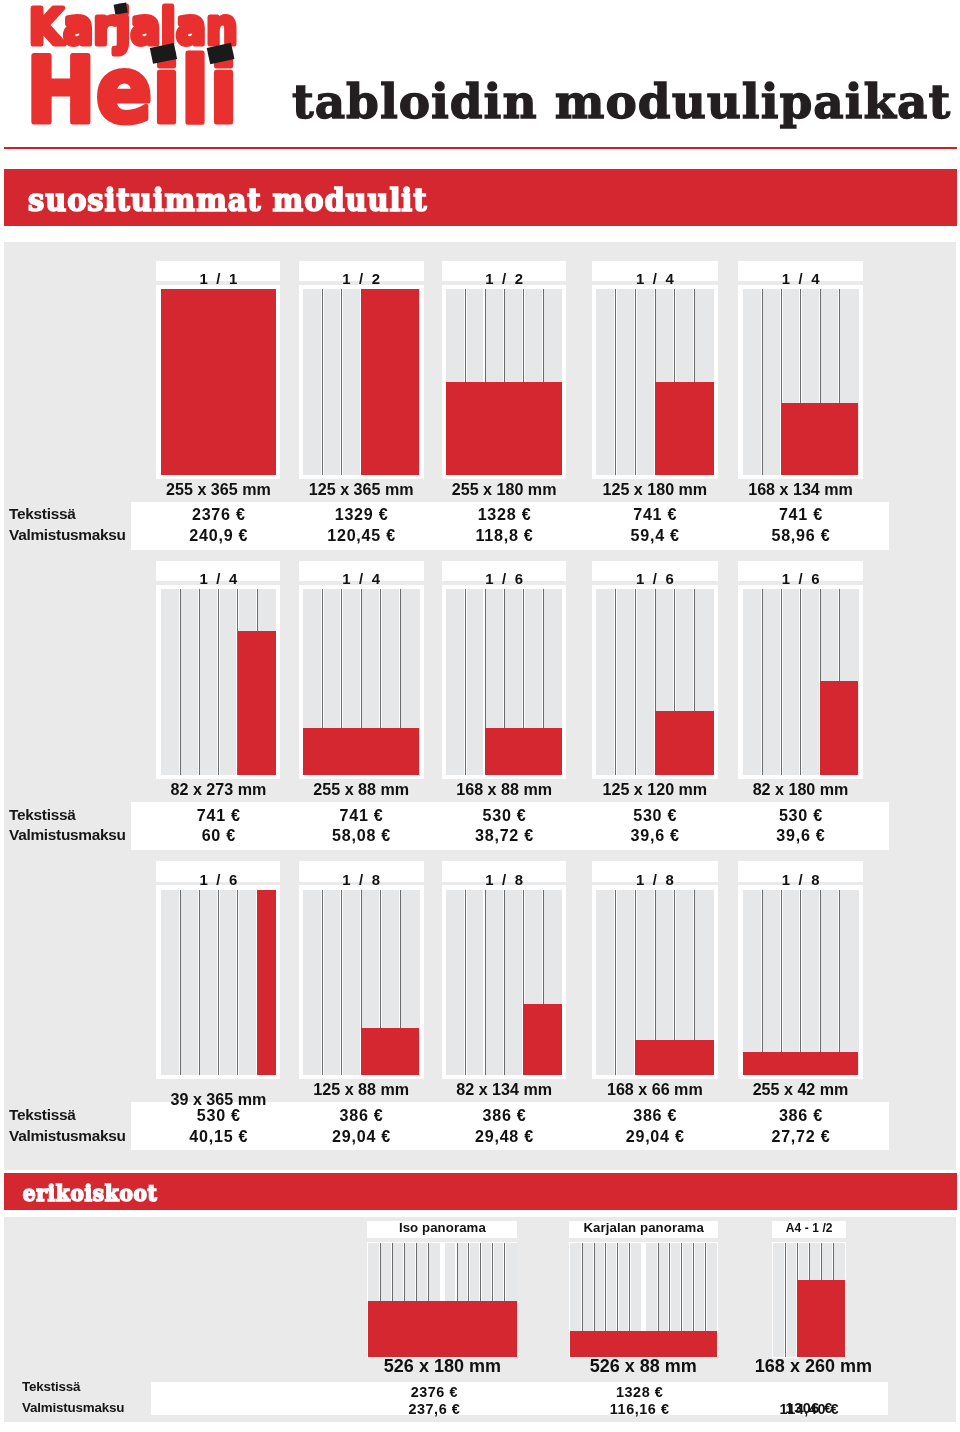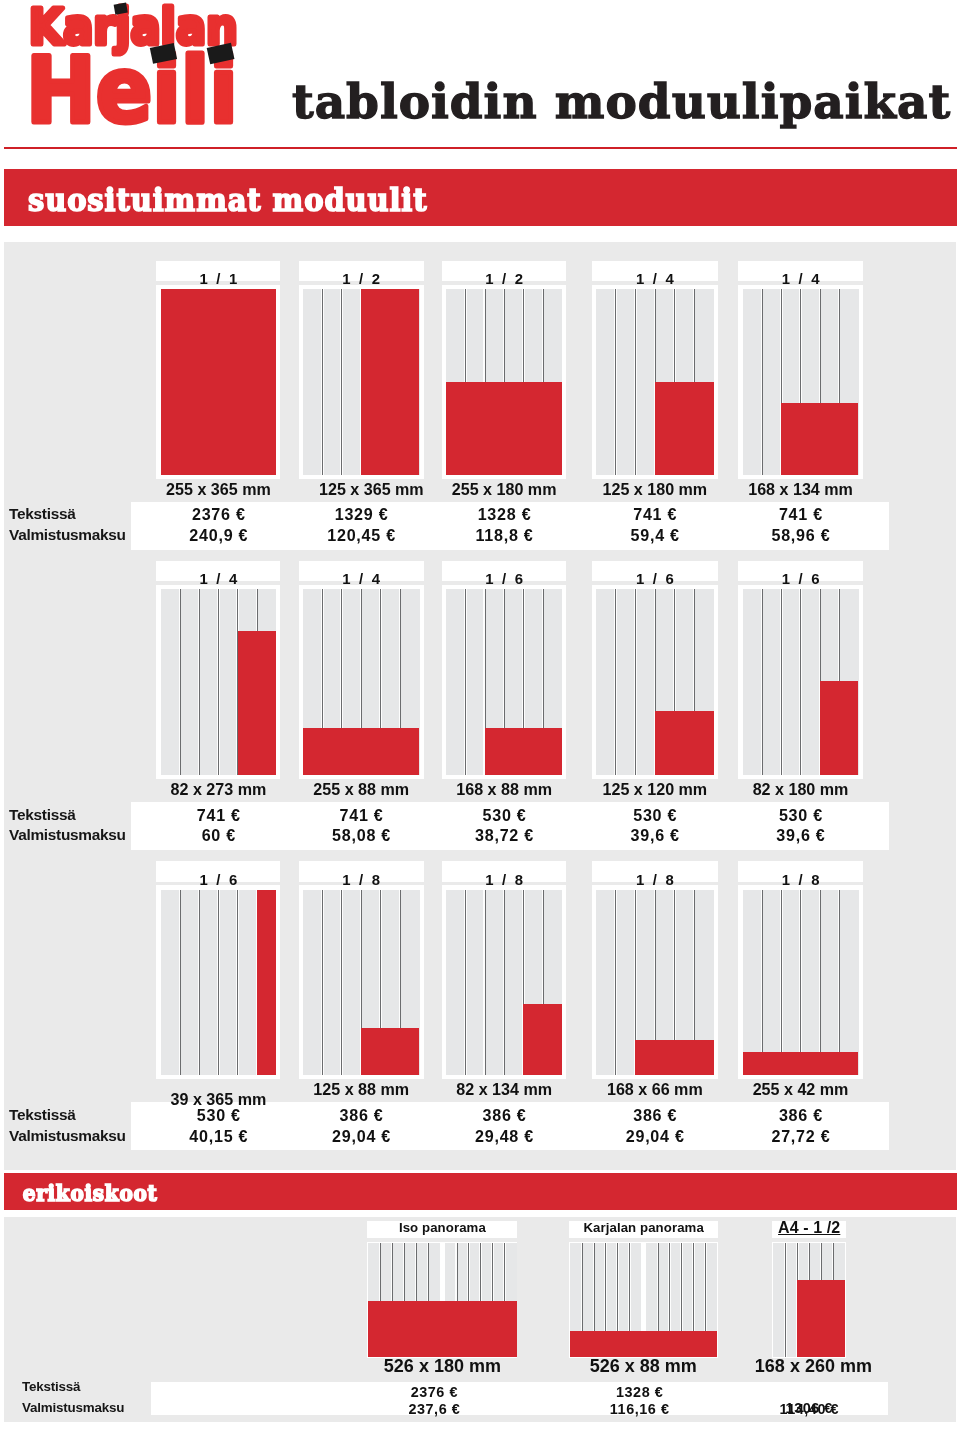--- a/index.html
+++ b/index.html
@@ -85,21 +85,21 @@
   <div class="pgrid" style="left:4.2px;top:4.2px;right:4.2px;height:185.5px;">
    <i class="vline" style="left:19.43px;"></i>
    <i class="vline" style="left:38.87px;"></i>
    <i class="vline" style="left:58.3px;"></i>
    <i class="vline" style="left:77.73px;"></i>
    <i class="vline" style="left:97.17px;"></i>
    <b class="fill" style="left:58.3px;top:0px;width:58.3px;height:185.5px;"></b>
   </div>
  </div>
 </div>
-<div class="dim" style="left:298.7px;top:480.6px;width:125px;text-align:right;">125 x 365 mm</div>
+<div class="dim" style="left:298.7px;top:480.6px;width:125px;">125 x 365 mm</div>
 <div class="price" style="left:298.7px;top:506.4px;width:125px;">1329 €</div>
 <div class="price" style="left:298.7px;top:527px;width:125px;">120,45 €</div>
 <div class="cell" style="left:441.9px;top:260.8px;width:124.5px;">
  <div class="caplabel frac" style="height:20.4px;font-size:14.9px;">1 / 2</div>
  <div class="modbox" style="top:24.1px;height:193.9px;">
   <div class="pgrid" style="left:4.2px;top:4.2px;right:4.2px;height:185.5px;">
    <i class="vline" style="left:19.35px;"></i>
    <i class="vline" style="left:38.7px;"></i>
    <i class="vline" style="left:58.05px;"></i>
    <i class="vline" style="left:77.4px;"></i>
@@ -358,21 +358,21 @@
    <i class="vline" style="left:123.38px;"></i>
    <i class="vline" style="left:135.24px;"></i>
    <b class="fill" style="left:0px;top:87.15px;width:147.1px;height:26.45px;"></b>
   </div>
  </div>
 </div>
 <div class="dim sm" style="left:553.3px;top:1359px;width:180px;">526 x 88 mm</div>
 <div class="price sm" style="left:549.4px;top:1385px;width:180px;">1328 €</div>
 <div class="price sm" style="left:549.4px;top:1402px;width:180px;">116,16 €</div>
 <div class="cell" style="left:772.4px;top:1220.9px;width:73.6px;">
- <div class="caplabel named" style="height:17.6px;font-size:16px;text-decoration:underline;">A4 - 1 /2</div>
+ <div class="caplabel named" style="height:17.6px;font-size:12px;">A4 - 1 /2</div>
  <div class="modbox" style="top:21.6px;height:115.4px;">
   <div class="pgrid" style="left:0.9px;top:0.9px;right:0.9px;height:113.6px;">
    <i class="vline" style="left:11.97px;"></i>
    <i class="vline" style="left:23.93px;"></i>
    <i class="vline" style="left:35.9px;"></i>
    <i class="vline" style="left:47.87px;"></i>
    <i class="vline" style="left:59.83px;"></i>
    <b class="fill" style="left:23.93px;top:37.04px;width:47.87px;height:76.56px;"></b>
   </div>
  </div>

